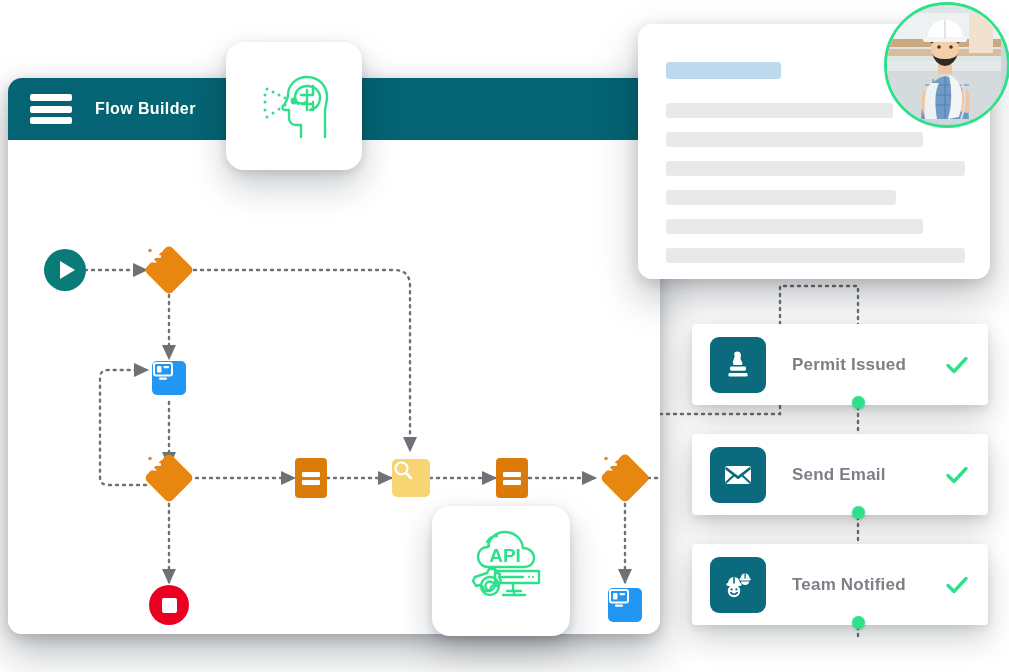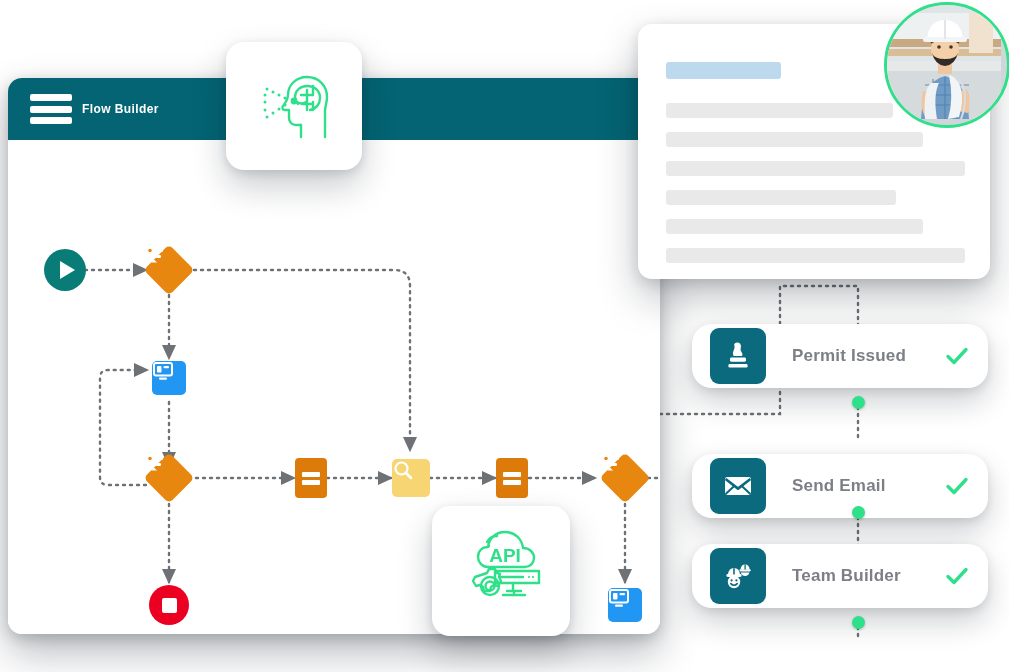--- a/index.html
+++ b/index.html
@@ -15,21 +15,21 @@
     box-shadow:0 18px 40px rgba(10,20,30,.30), 0 4px 14px rgba(10,20,30,.18);
     overflow:hidden;
   }
   .builder-header{
     height:62px;background:#046473;display:flex;align-items:center;padding:0 22px;
   }
   .hamburger{width:42px;height:30px;display:flex;flex-direction:column;
              justify-content:space-between;cursor:pointer;}
   .hamburger span{display:block;height:7px;background:#ffffff;border-radius:2px;}
   .builder-title{
-    color:#ffffff;font-size:12px;font-weight:bold;letter-spacing:.4px;margin-left:10px;
+    color:#ffffff;font-size:16px;font-weight:bold;letter-spacing:.4px;margin-left:23px;
   }
   .canvas{position:relative;width:100%;height:494px;background:#ffffff;}
   .canvas svg{position:absolute;left:0;top:0;}
 
   
   .node{position:absolute;display:flex;align-items:center;justify-content:center;}
   .node-start{width:42px;height:42px;border-radius:50%;background:#0a7c78;}
   .node-start .tri{width:0;height:0;border-left:15px solid #fff;
      border-top:9px solid transparent;border-bottom:9px solid transparent;margin-left:5px;}
   .node-stop{width:40px;height:40px;border-radius:50%;background:#ec0022;}
@@ -62,25 +62,25 @@
   .skel.blue{background:#bcd9ee;height:17px;margin-bottom:24px;}
 
   .avatar{
     position:absolute;left:884px;top:2px;width:120px;height:120px;border-radius:50%;
     border:3px solid #2ee08a;overflow:hidden;background:#cfd6da;
   }
   .avatar svg{display:block;}
 
   
   .statuscard{
-    position:absolute;left:692px;width:296px;height:64px;background:#ffffff;border-radius:20px;
+    position:absolute;left:692px;width:296px;height:81px;background:#ffffff;border-radius:4px;
     box-shadow:0 14px 30px rgba(10,20,30,.20), 0 3px 10px rgba(10,20,30,.10);
     display:flex;align-items:center;padding:0 18px;box-sizing:border-box;
   }
-  .sc1{top:324px;} .sc2{top:454px;} .sc3{top:544px;}
+  .sc1{top:324px;} .sc2{top:434px;} .sc3{top:544px;}
   .sc-icon{width:56px;height:56px;border-radius:9px;background:#0b6a7d;
            display:flex;align-items:center;justify-content:center;flex:0 0 auto;}
   .sc-label{flex:1;margin-left:26px;color:#7c7f86;font-size:17px;font-weight:bold;letter-spacing:.2px;}
   .sc-check{width:26px;height:26px;flex:0 0 auto;}
 
   .greendot{position:absolute;width:13px;height:13px;border-radius:50%;background:#2ee08a;
             box-shadow:0 1px 3px rgba(0,0,0,.22);}
   .gd1{left:852px;top:396px;} .gd2{left:852px;top:506px;} .gd3{left:852px;top:616px;}
 
   .connector{position:absolute;left:0;top:0;pointer-events:none;}
@@ -364,21 +364,21 @@
 
         <path d="M6 13.5 q0.8 -6.4 6 -6.4 q5.2 0 6 6.4 z" fill="#fff"></path>
         <rect x="4.4" y="13.1" width="15.2" height="2.8" rx="1.4" fill="#fff"></rect>
         <path d="M12 7.2 v6.3" stroke="#0b6a7d" stroke-width="1.6"></path>
         <circle cx="12" cy="21" r="6.2" fill="#fff"></circle>
         <circle cx="9.6" cy="19.4" r="1.1" fill="#0b6a7d"></circle>
         <circle cx="14.4" cy="19.4" r="1.1" fill="#0b6a7d"></circle>
         <path d="M8.8 22.6 q3.2 3.4 6.4 0" fill="none" stroke="#0b6a7d" stroke-width="1.6" stroke-linecap="round"></path>
       </svg>
     </div>
-    <div class="sc-label">Team Builder</div>
+    <div class="sc-label">Team Notified</div>
     <svg class="sc-check" viewBox="0 0 26 26">
       <path d="M4 13.5 L10 19.5 L22 6.5" fill="none" stroke="#2ee08a" stroke-width="3.4" stroke-linecap="round" stroke-linejoin="round"></path>
     </svg>
   </div>
 
   <div class="greendot gd1"></div>
   <div class="greendot gd2"></div>
   <div class="greendot gd3"></div>
 
 </div>

